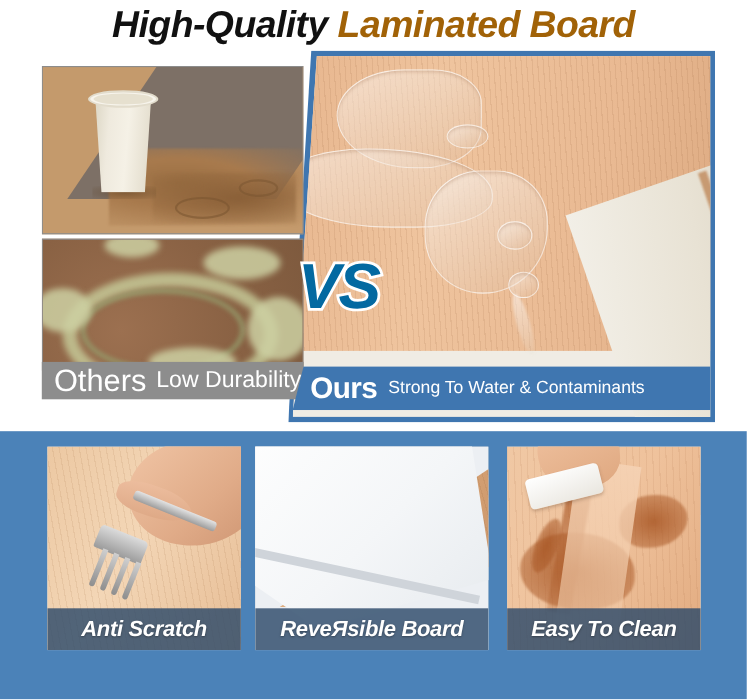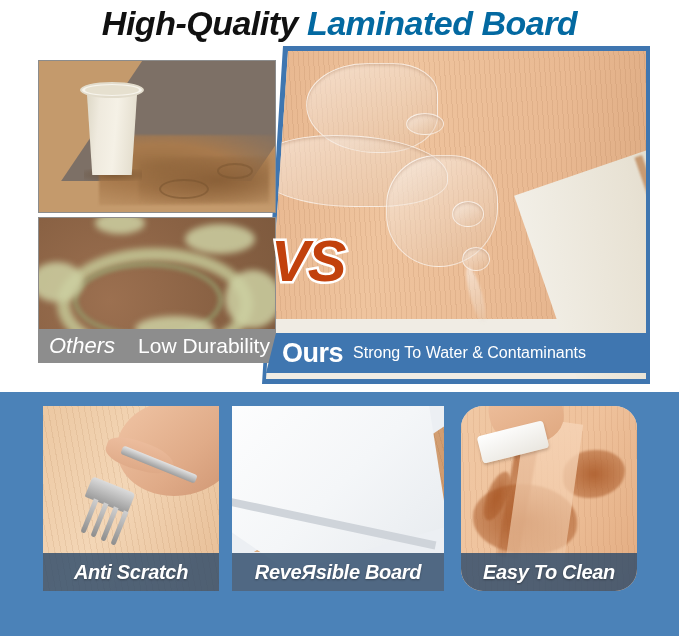--- a/index.html
+++ b/index.html
@@ -14,21 +14,21 @@
 
   
   .title{
     position:absolute;left:0;top:2px;width:679px;height:42px;
     text-align:center;white-space:nowrap;
     font-weight:bold;font-style:italic;
     font-size:34px;letter-spacing:-0.5px;
     line-height:42px;
   }
   .title .t1{color:#111111;}
-  .title .t2{color:#0369a1;}
+  .title .t2{color:#a16207;}
 
   
   .compare{position:absolute;left:0;top:46px;width:679px;height:340px;}
 
   
   .others-wrap{
     position:absolute;left:38px;top:14px;width:238px;height:320px;
     overflow:hidden;
   }
   .photo-cup{
@@ -109,21 +109,21 @@
   .photo-mold .mb4{left:56px;top:-6px;width:50px;height:22px;}
   .photo-mold .mb5{left:96px;top:98px;width:80px;height:26px;}
 
   
   .others-label{
     position:absolute;left:38px;top:283px;width:238px;height:34px;
     background:#8d8d8d;display:flex;align-items:center;
     padding-left:11px;box-sizing:border-box;color:#ffffff;
   }
   .others-label .big{
-    font-size:22px;font-style:italic;font-weight:normal;margin-right:23px;
+    font-size:28px;font-weight:normal;margin-right:9px;
   }
   .others-label .small{font-size:21px;}
 
   
   .ours-frame{
     position:absolute;left:262px;top:0px;width:388px;height:338px;
     background:#3f76b0;
     clip-path:polygon(21px 0, 100% 0, 100% 100%, 0 100%);
   }
   .ours-inner{
@@ -177,40 +177,40 @@
   .ours-label .big{
     font-size:27px;font-weight:bold;margin-right:10px;
     letter-spacing:-0.5px;
   }
   .ours-label .small{font-size:16px;}
 
   
   .vs{
     position:absolute;left:271px;top:186px;
     font-size:58px;font-weight:bold;font-style:italic;
-    color:#c2410c;letter-spacing:-2px;line-height:58px;
+    color:#0369a1;letter-spacing:-2px;line-height:58px;
     -webkit-text-stroke:5px #ffffff;
     paint-order:stroke fill;
     z-index:8;
   }
 
   
   .bottom{
     position:absolute;left:0;top:392px;width:679px;height:244px;
     background:#4b82b8;
   }
   .cards{
     position:absolute;left:0;top:0;width:679px;height:244px;padding-left:40px;
   }
   .card{
     position:absolute;top:14px;height:185px;overflow:hidden;background:#ddd;
   }
   .card.c1{left:43px;width:176px;}
   .card.c2{left:232px;width:212px;}
-  .card.c3{left:461px;width:176px;border-radius:22px;}
+  .card.c3{left:461px;width:176px;}
 
   .card-label{
     position:absolute;left:0;bottom:0;width:100%;height:38px;
     background:rgba(45,74,106,0.82);
     display:flex;align-items:center;justify-content:center;
     color:#ffffff;font-weight:bold;font-style:italic;font-size:20px;
     letter-spacing:-0.3px;z-index:5;
     text-shadow:0 1px 2px rgba(0,0,0,0.35);
   }
 

